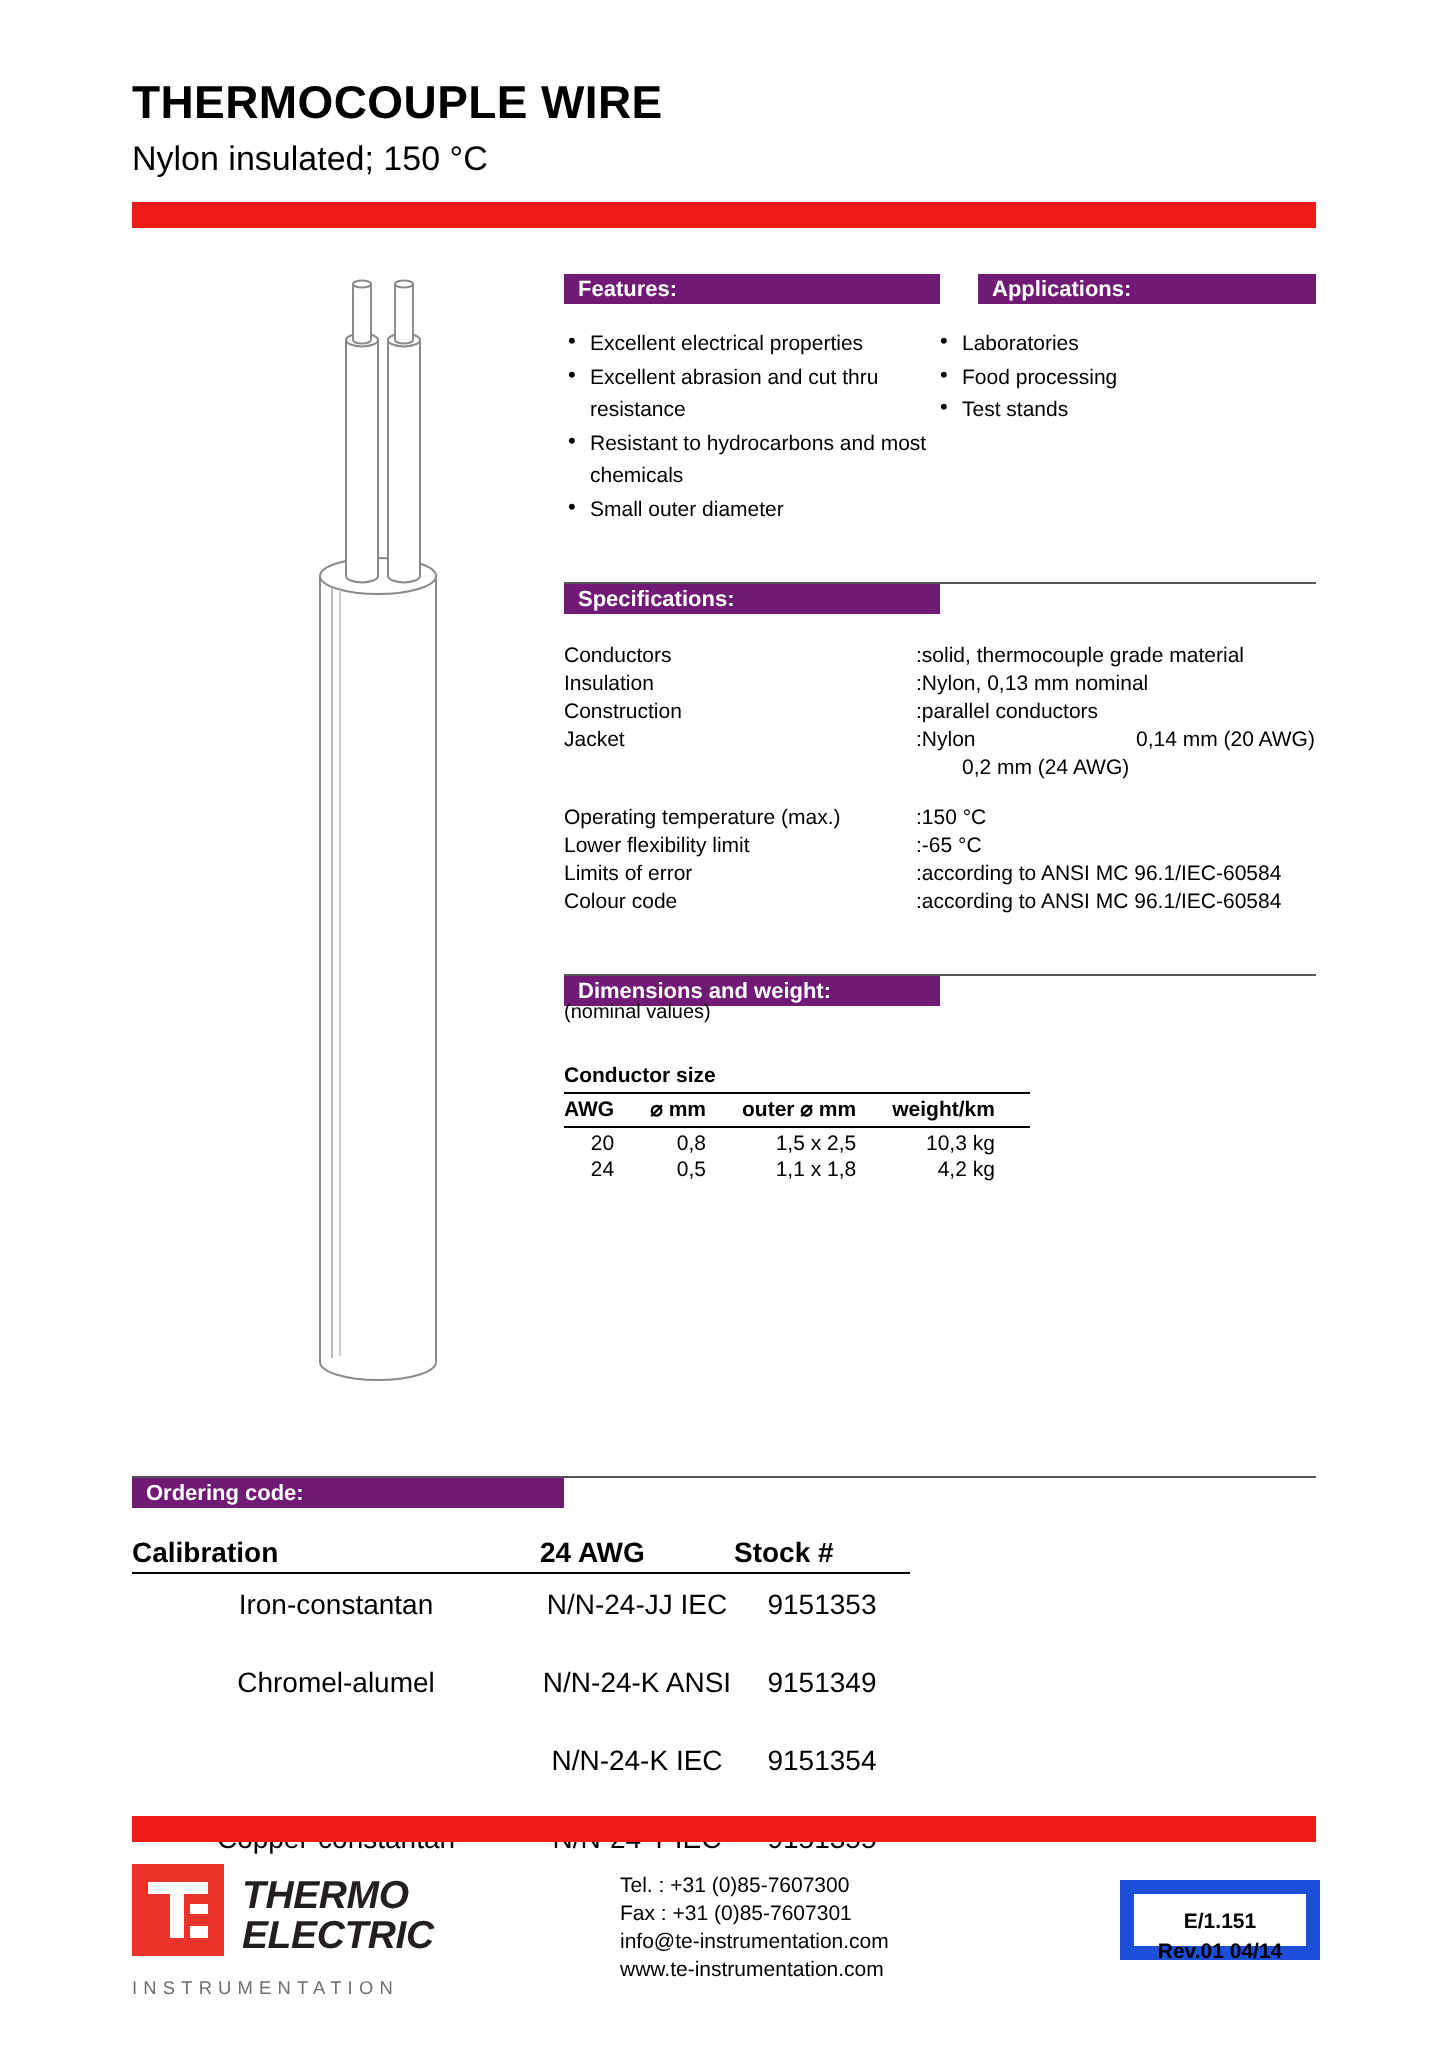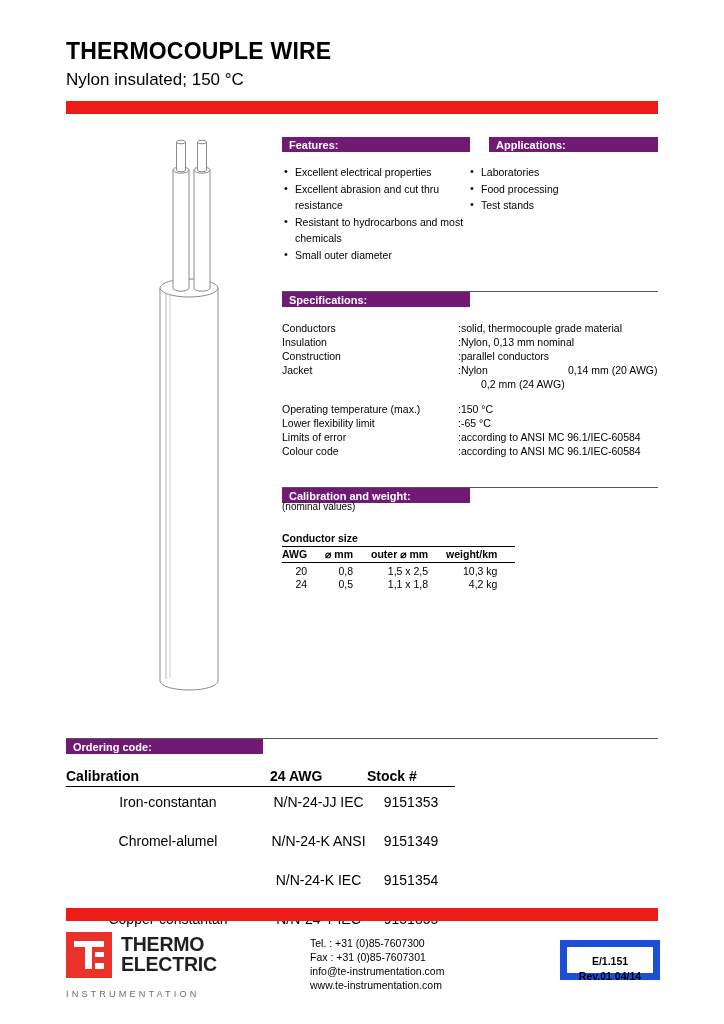--- a/index.html
+++ b/index.html
@@ -159,21 +159,21 @@
     vertical-align: top;
   }
   .ord-table tbody tr:first-child td { padding-top: 7px; }
 
   
   .logo-wrap {
     position: absolute;
     left: 66px; top: 932px;
     width: 148px;
   }
-  .logo-row { display: flex; align-items: flex-start; }
+  .logo-row { display: flex; align-items: flex-end; font-style: italic; }
   .logo-mark {
     width: 46px; height: 46px;
     background: #e8322a;
     position: relative;
     flex: 0 0 auto;
   }
   .logo-mark .tbar {
     position: absolute;
     background: #ffffff;
   }
@@ -305,21 +305,21 @@
       <span class="spec-label">Limits of error</span>
       <span class="spec-value">:according to ANSI MC 96.1/IEC-60584</span>
     </div>
     <div class="spec-row">
       <span class="spec-label">Colour code</span>
       <span class="spec-value">:according to ANSI MC 96.1/IEC-60584</span>
     </div>
   </div>
 
   <div class="sec-rule" style="left:282px; top:487px; width:376px;"></div>
-  <div class="sec-head" style="left:282px; top:488px; width:188px;">Calibration and weight:</div>
+  <div class="sec-head" style="left:282px; top:488px; width:188px;">Dimensions and weight:</div>
   <div class="dim-note">(nominal values)</div>
   <div class="cond-size-label">Conductor size</div>
 
   <table class="dim-table">
     <thead>
       <tr>
         <th>AWG</th>
         <th>⌀ mm</th>
         <th>outer ⌀ mm</th>
         <th>weight/km</th>
@@ -335,21 +335,21 @@
       <tr>
         <td>24</td>
         <td>0,5</td>
         <td>1,1 x 1,8</td>
         <td>4,2 kg</td>
       </tr>
     </tbody>
   </table>
 
   <div class="sec-rule" style="left:66px; top:738px; width:592px;"></div>
-  <div class="sec-head" style="left:66px; top:739px; width:197px;">Ordering code:</div>
+  <div class="sec-head" style="left:66px; top:739px; width:216px;">Ordering code:</div>
 
   <table class="ord-table">
     <thead>
       <tr>
         <th class="c-cal">Calibration</th>
         <th class="c-awg">24 AWG</th>
         <th class="c-stk">Stock #</th>
       </tr>
     </thead>
     <tbody>

